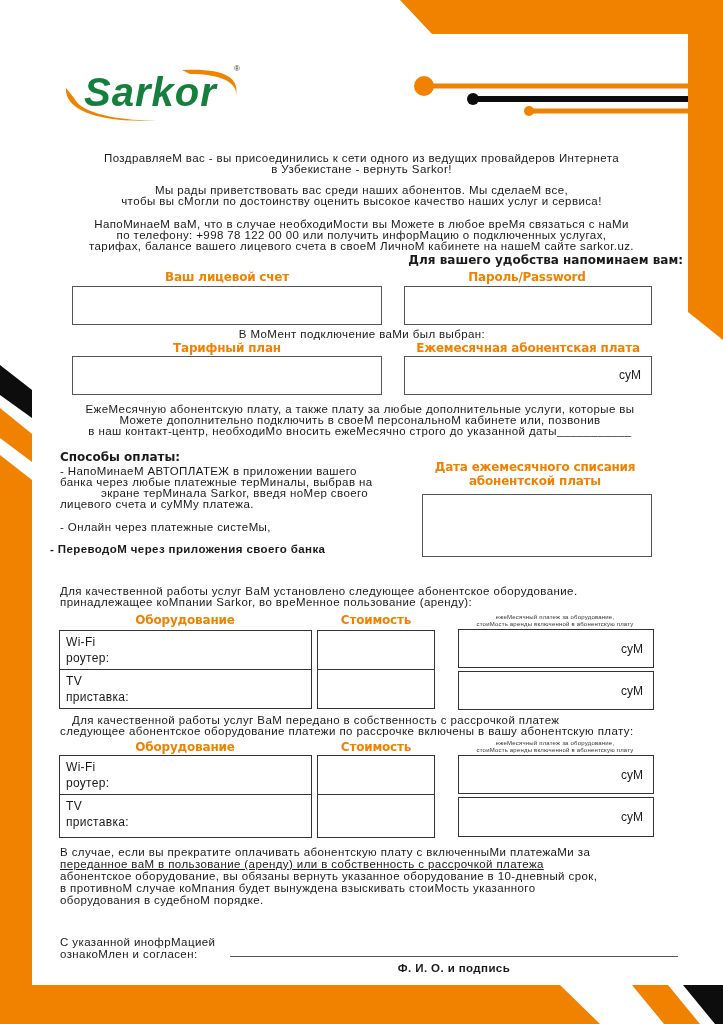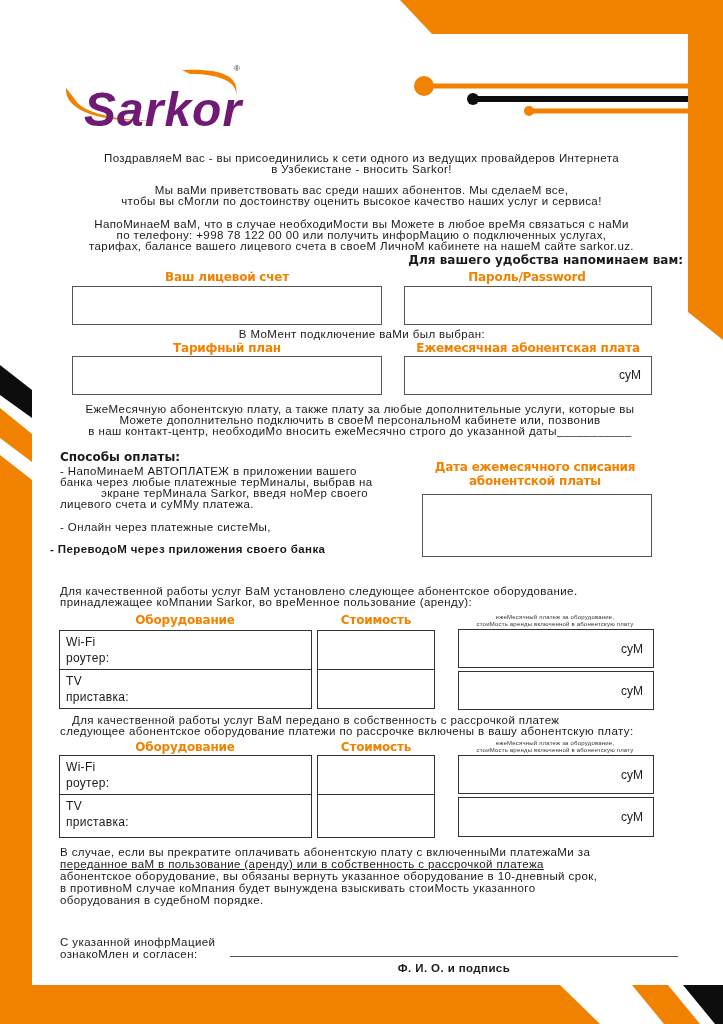--- a/index.html
+++ b/index.html
@@ -37,28 +37,28 @@
   <polygon points="0,985 560,985 600,1024 0,1024" fill="#f08200"></polygon>
   <polygon points="632,985 668,985 700,1024 664,1024" fill="#f08200"></polygon>
   <polygon points="683,985 723,985 723,1024 715,1024" fill="#0d0d0d"></polygon>
 </svg>
 
 <div class="abs" style="left:62px; top:66px; width:185px; height:62px;">
   <svg width="185" height="62" viewBox="0 0 185 62" style="position:absolute; left:0; top:0;">
     <path d="M4,22 C2,45 40,58 100,54 C70,56 20,50 12,32 Z" fill="#f08200"></path>
     <path d="M120,4 C160,2 178,10 174,30 C176,16 158,8 128,8 Z" fill="#f08200"></path>
   </svg>
-  <span style="position:absolute; left:22px; top:16px; font-size:48px; font-weight:bold; font-style:italic; font-family:'Liberation Sans', sans-serif; color:#701a75; letter-spacing:1px;">Sarkor</span>
+  <span style="position:absolute; left:22px; top:4px; font-size:40px; font-weight:bold; font-style:italic; font-family:'Liberation Sans', sans-serif; color:#15803d; letter-spacing:1px;">Sarkor</span>
   <span style="position:absolute; left:172px; top:-2px; font-size:8px; color:#333;">®</span>
 </div>
 
 <div class="txt center" style="left:40px; width:643px; top:152px;">ПоздравляеМ вас - вы присоединились к сети одного из ведущих провайдеров Интернета</div>
-<div class="txt center" style="left:40px; width:643px; top:163px;">в Узбекистане - вносить Sarkor!</div>
+<div class="txt center" style="left:40px; width:643px; top:163px;">в Узбекистане - вернуть Sarkor!</div>
 
-<div class="txt center" style="left:40px; width:643px; top:184px;">Мы ваМи приветствовать вас среди наших абонентов. Мы сделаеМ все,</div>
+<div class="txt center" style="left:40px; width:643px; top:184px;">Мы рады приветствовать вас среди наших абонентов. Мы сделаеМ все,</div>
 <div class="txt center" style="left:40px; width:643px; top:195px;">чтобы вы сМогли по достоинству оценить высокое качество наших услуг и сервиса!</div>
 
 <div class="txt center" style="left:40px; width:643px; top:218px;">НапоМинаеМ ваМ, что в случае необходиМости вы Можете в любое вреМя связаться с наМи</div>
 <div class="txt center" style="left:40px; width:643px; top:229px;">по телефону: +998 78 122 00 00 или получить инфорМацию о подключенных услугах,</div>
 <div class="txt center" style="left:40px; width:643px; top:240px;">тарифах, балансе вашего лицевого счета в своеМ ЛичноМ кабинете на нашеМ сайте sarkor.uz.</div>
 
 <div class="bold-title" style="left:40px; width:643px; top:253px; text-align:right;">Для вашего удобства напоминаем вам:</div>
 
 <div class="orange-label" style="left:72px; width:310px; top:270px;">Ваш лицевой счет</div>
 <div class="orange-label" style="left:404px; width:246px; top:270px;">Пароль/Password</div>

